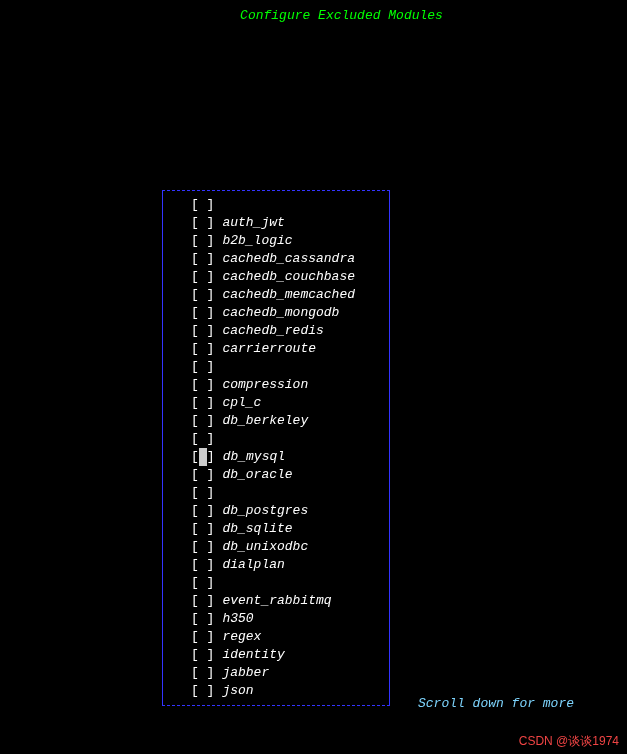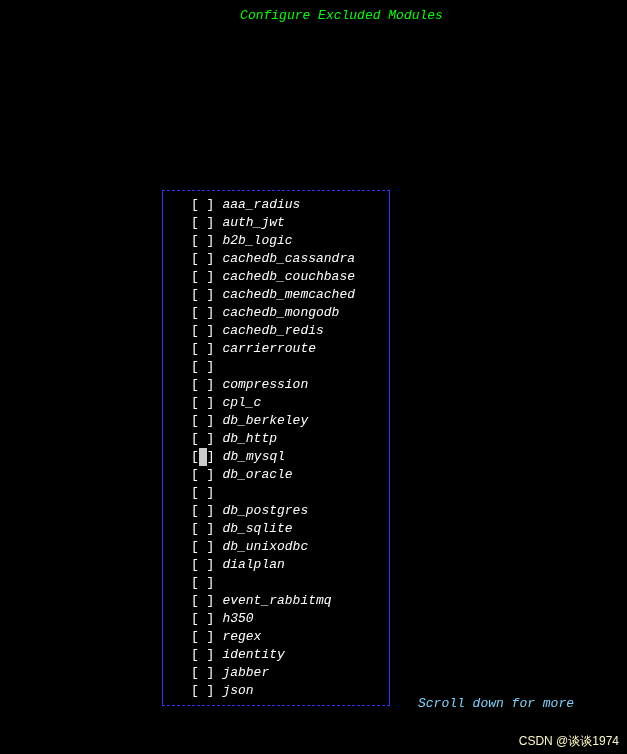--- a/index.html
+++ b/index.html
@@ -64,38 +64,37 @@
       position: absolute;
       top: 696px;
       left: 418px;
       color: #7dd3fc;
       font-style: italic;
     }
     .watermark {
       position: absolute;
       bottom: 4px;
       right: 8px;
-      color: #fef9c3;
+      color: #ef4444;
       font-size: 12px;
       font-style: normal;
       font-family: sans-serif;
       text-align: right;
     }
   </style>
 </head>
 <body>
 
 <div class="title">Configure Excluded Modules</div>
 
 <div class="dialog-box">
   <div class="dialog-inner" id="module-list">
   <div class="module-row">
         <span class="row-edge"></span>
         <span class="checkbox">[ ]</span>
-        <span class="module-name">aaa_radius</span>
         <span class="row-edge"></span>
       </div>
       <div class="module-row">
         <span class="row-edge"></span>
         <span class="checkbox">[ ]</span>
         <span class="module-name">auth_jwt</span>
         <span class="row-edge"></span>
       </div>
       <div class="module-row">
         <span class="row-edge"></span>
@@ -158,21 +157,20 @@
       </div>
       <div class="module-row">
         <span class="row-edge"></span>
         <span class="checkbox">[ ]</span>
         <span class="module-name">db_berkeley</span>
         <span class="row-edge"></span>
       </div>
       <div class="module-row">
         <span class="row-edge"></span>
         <span class="checkbox">[ ]</span>
-        <span class="module-name">db_http</span>
         <span class="row-edge"></span>
       </div>
       <div class="module-row">
         <span class="row-edge"></span>
         <span class="checkbox">[<span style="background:#ccc;color:#000;display:inline-block;width:8px;">&nbsp;</span>]</span>
         <span class="module-name">db_mysql</span>
         <span class="row-edge"></span>
       </div>
       <div class="module-row">
         <span class="row-edge"></span>

